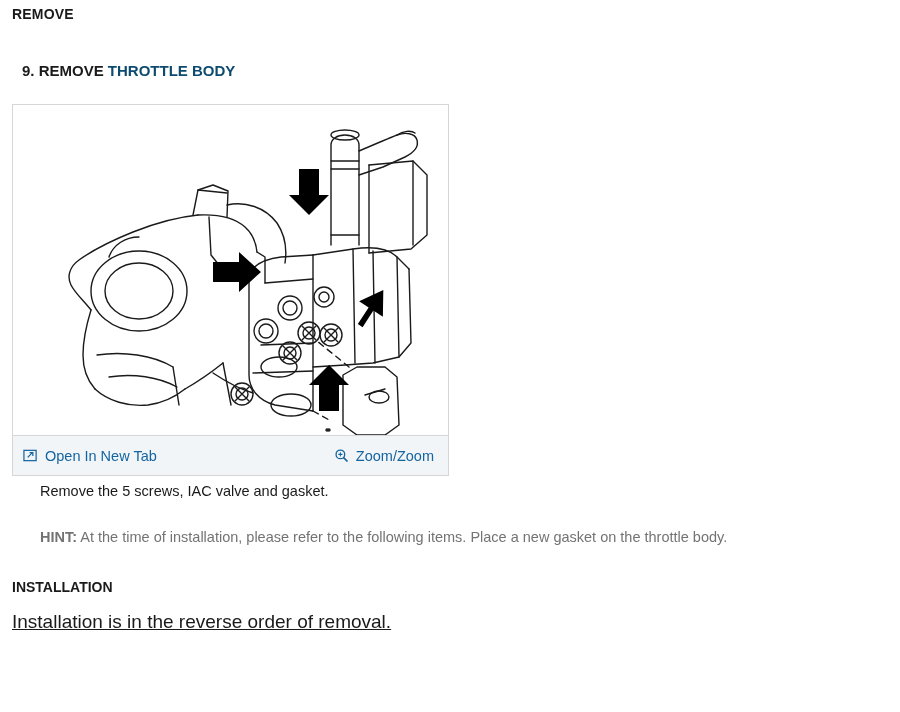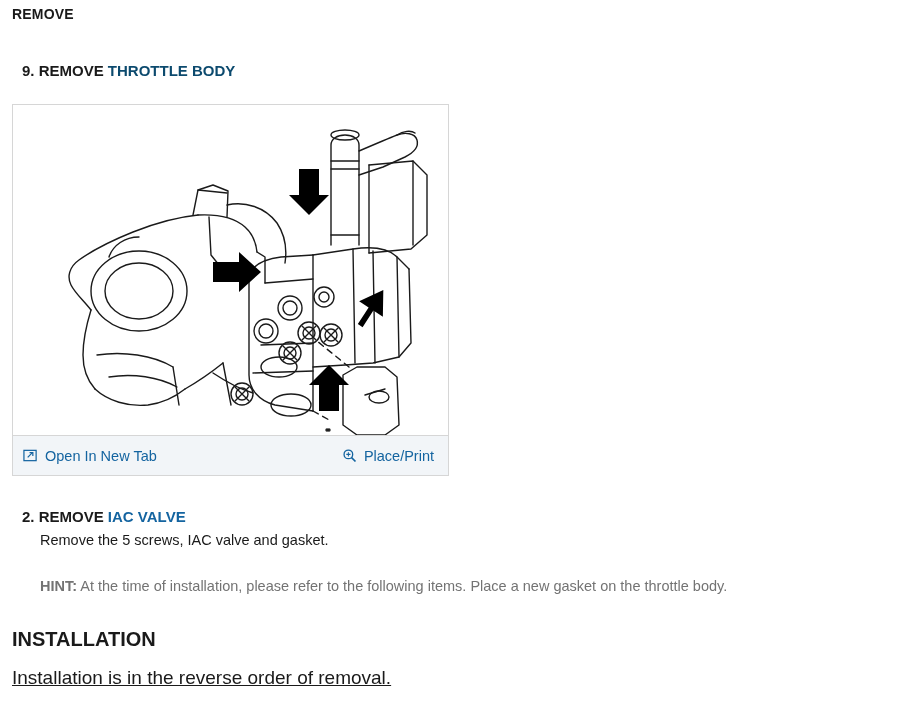--- a/index.html
+++ b/index.html
@@ -93,21 +93,21 @@
     margin: 7px 0 0 28px;
     color: #1a1a1a;
   }
   .hint-line {
     font-size: 14.5px;
     margin: 30px 0 0 28px;
     color: #737373;
   }
   .hint-line b { font-weight: bold; }
   .install-heading {
-    font-size: 20px;
+    font-size: 14px;
     font-weight: bold;
     margin: 34px 0 0 0;
   }
   .install-text {
     font-size: 19px;
     margin: 16px 0 0 0;
     text-decoration: underline;
   }
 </style>
 </head>
@@ -230,28 +230,25 @@
         <span>Open In New Tab</span>
       </a>
       <a class="bar-link">
         <span class="glyph">
           <svg width="15" height="15" viewBox="0 0 16 16" xmlns="http://www.w3.org/2000/svg">
             <circle cx="6.8" cy="6.8" r="4.6" fill="none" stroke="#1464a0" stroke-width="1.4"></circle>
             <path d="M10.2 10.2 L14.4 14.4" stroke="#1464a0" stroke-width="1.8" fill="none"></path>
             <path d="M4.6 6.8 L9 6.8 M6.8 4.6 L6.8 9" stroke="#1464a0" stroke-width="1.1"></path>
           </svg>
         </span>
-        <span>Place/Print</span>
+        <span>Zoom/Zoom</span>
       </a>
     </div>
   </div>
 
-  <div class="step2">
-    <span>2. REMOVE </span><span class="link">IAC VALVE</span>
-  </div>
 
   <div class="body-line">Remove the 5 screws, IAC valve and gasket.</div>
 
   <div class="hint-line">
     <b>HINT:</b><span> At the time of installation, please refer to the following items. Place a new gasket on the throttle body.</span>
   </div>
 
   <div class="install-heading">INSTALLATION</div>
   <div class="install-text">Installation is in the reverse order of removal.</div>
 

